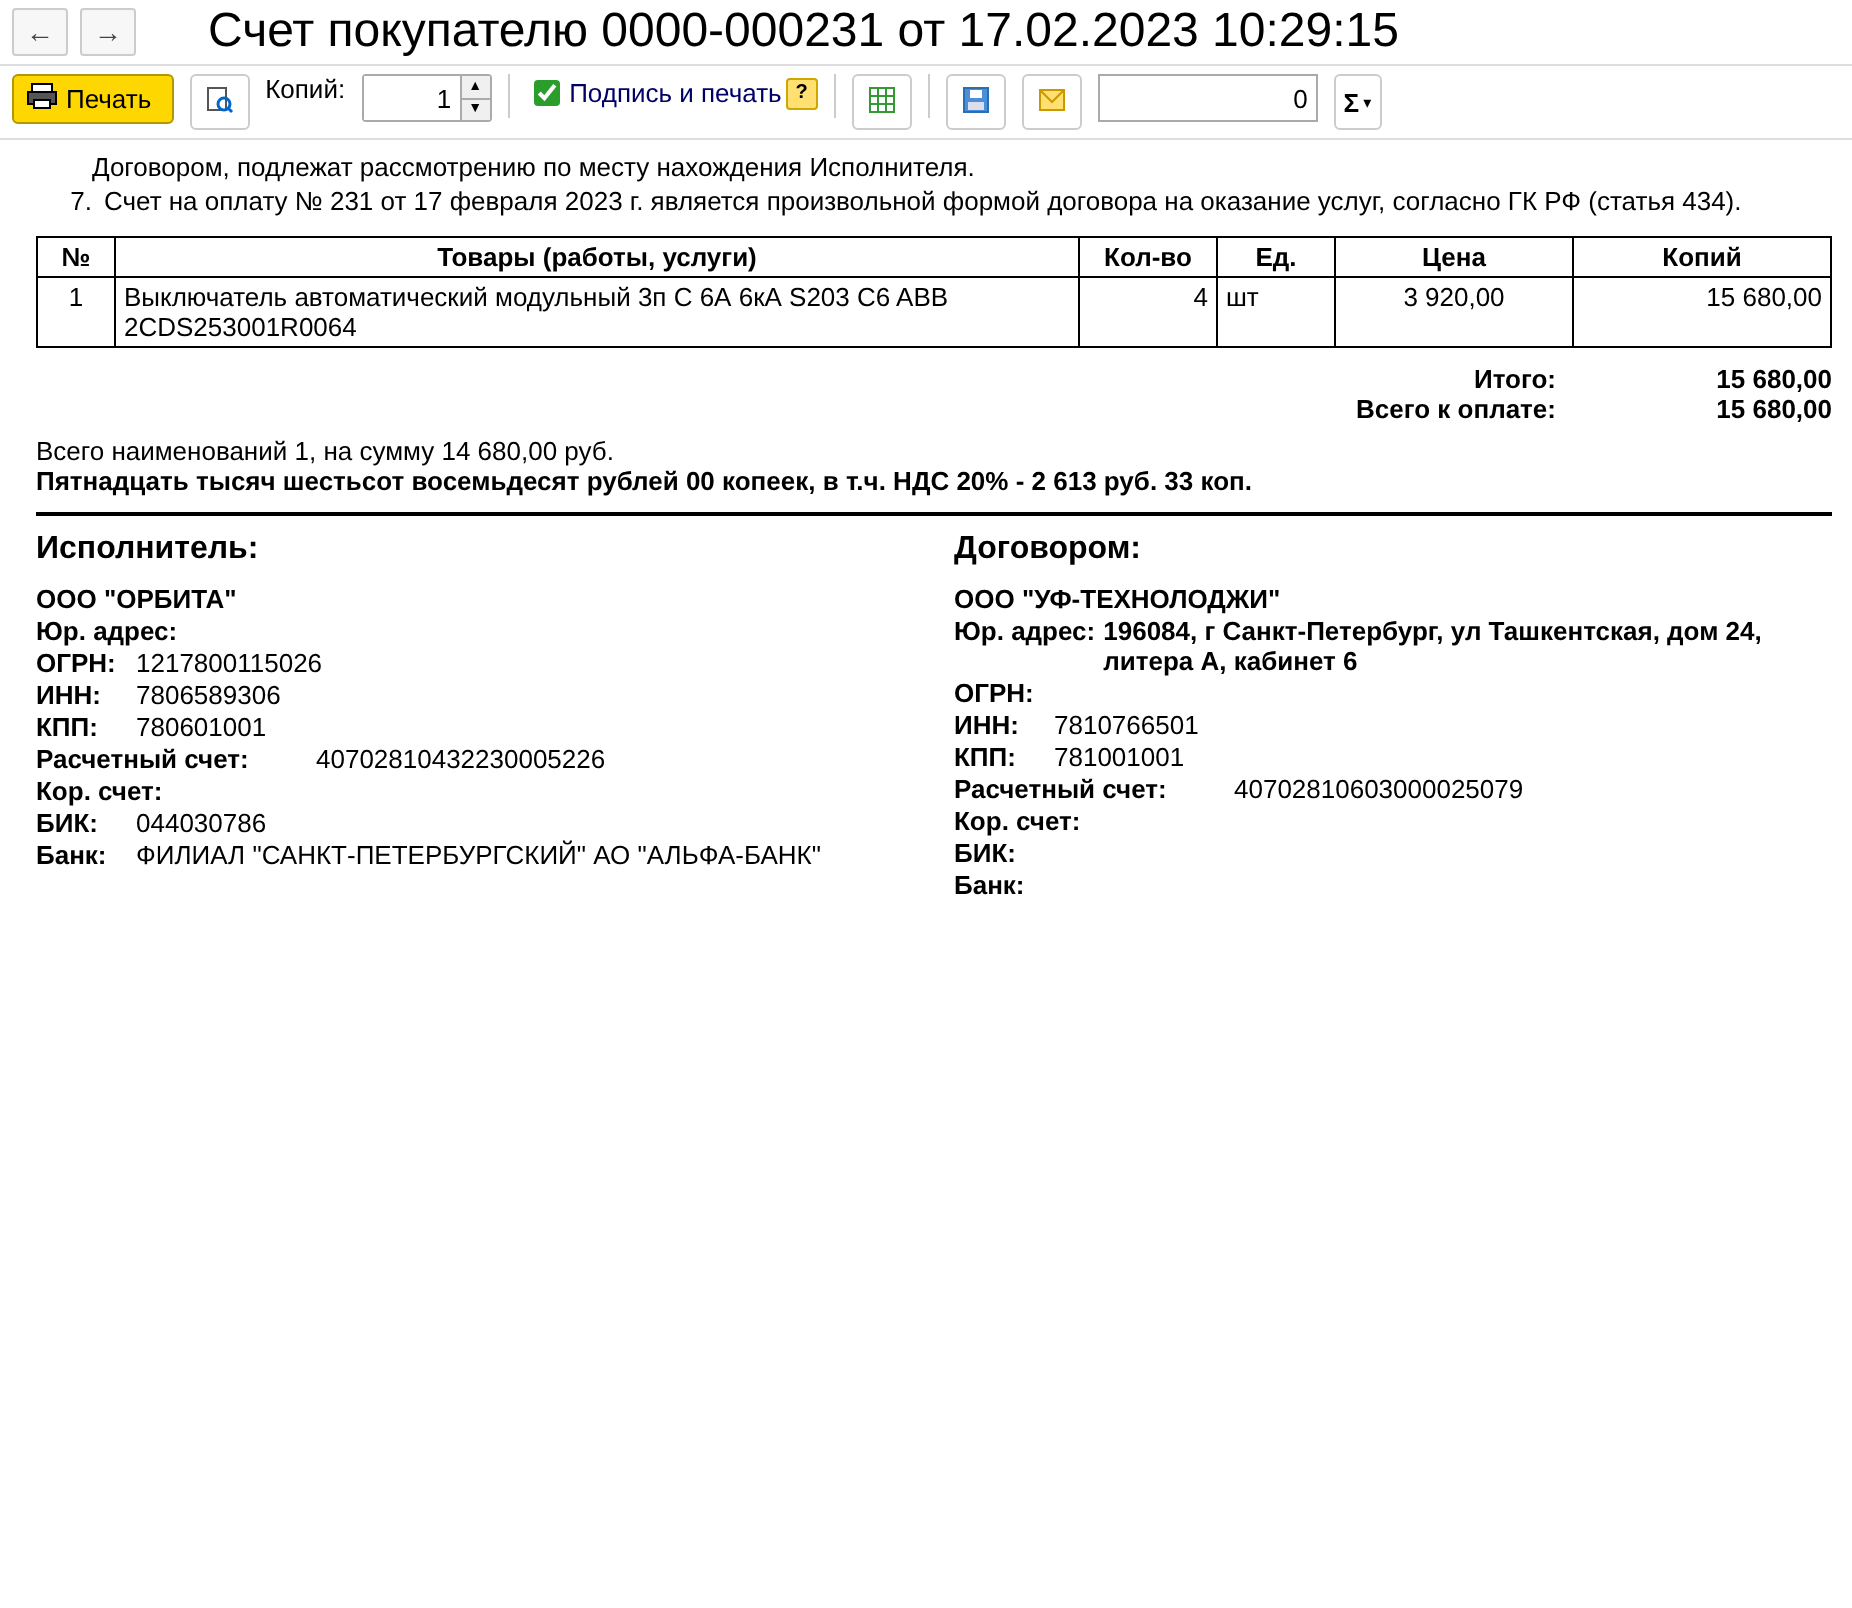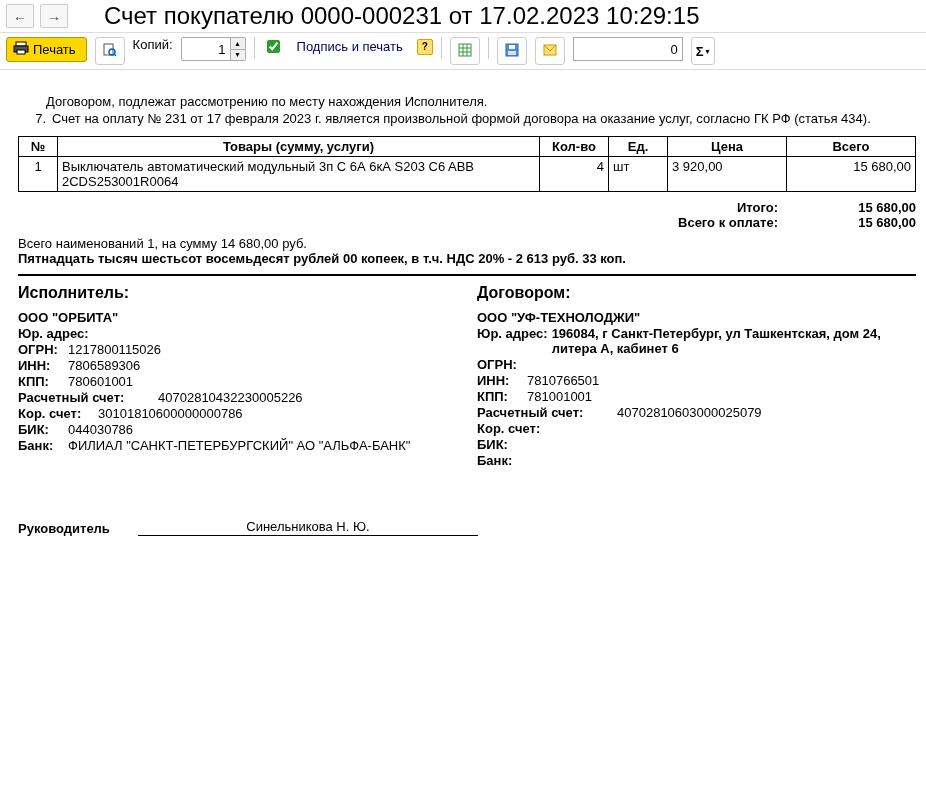--- a/index.html
+++ b/index.html
@@ -96,21 +96,21 @@
   }
   .spinner-btns div:first-child { border-bottom: 1px solid #aaa; }
   .sep {
     width: 1px;
     height: 22px;
     background: #ccc;
   }
   .check-wrap {
     display: flex;
     align-items: center;
-    gap: 14px;
+    gap: 2px;
   }
   .check-wrap input { accent-color: #2a9d2a; }
   .link-label { color: #006; cursor: pointer; }
   .help-badge {
     background: #ffe070;
     border: 1px solid #cca800;
     border-radius: 2px;
     width: 14px;
     height: 14px;
     font-size: 10px;
@@ -138,21 +138,20 @@
     gap: 2px;
     cursor: pointer;
   }
 
   .doc-area {
     padding: 6px 10px 10px 18px;
   }
   .pre-text {
     margin-left: 28px;
     margin-bottom: 2px;
-    margin-top: 18px;
   }
   .num-line { display: flex; }
   .num-line .num { width: 28px; text-align: right; padding-right: 6px;}
   .num-line .txt { flex: 1; }
 
   table.items {
     border-collapse: collapse;
     width: 100%;
     margin-top: 10px;
     font-size: 13px;
@@ -162,21 +161,21 @@
     padding: 2px 4px;
     vertical-align: top;
   }
   table.items th {
     font-weight: bold;
     text-align: center;
   }
   .col-num { width: 30px; text-align: center; }
   .col-qty { width: 60px; text-align: right; }
   .col-unit { width: 50px; }
-  .col-price { width: 110px; text-align: left; }
+  .col-price { width: 110px; text-align: center; }
   .col-sum { width: 120px; text-align: right; }
 
   .totals {
     margin-top: 8px;
     font-weight: bold;
   }
   .totals-row {
     display: flex;
     justify-content: flex-end;
   }
@@ -307,25 +306,25 @@
   <div class="pre-text">Договором, подлежат рассмотрению по месту нахождения Исполнителя.</div>
   <div class="num-line">
     <div class="num">7.</div>
     <div class="txt">Счет на оплату № 231 от 17 февраля 2023 г. является произвольной формой договора на оказание услуг, согласно ГК РФ (статья 434).</div>
   </div>
 
   <table class="items">
     <tbody>
         <tr>
       <th class="col-num">№</th>
-      <th>Товары (сумму, услуги)</th>
+      <th>Товары (работы, услуги)</th>
       <th class="col-qty">Кол-во</th>
       <th class="col-unit">Ед.</th>
       <th class="col-price">Цена</th>
-      <th class="col-sum">Всего</th>
+      <th class="col-sum">Копий</th>
     </tr>
     <tr>
       <td class="col-num" style="text-align:center">1</td>
       <td>Выключатель автоматический модульный 3п C 6А 6кА S203 C6 ABB 2CDS253001R0064</td>
       <td class="col-qty">4</td>
       <td class="col-unit">шт</td>
       <td class="col-price">3 920,00</td>
       <td class="col-sum">15 680,00</td>
     </tr>
   </tbody>
@@ -367,21 +366,20 @@
       <div class="pline kpp-row">
         <span class="plab">КПП:</span>
         <span class="pval">780601001</span>
       </div>
       <div class="pline">
         <span class="plab">Расчетный счет:</span>
         <span class="pval">40702810432230005226</span>
       </div>
       <div class="pline">
         <span class="plab" style="width:80px">Кор. счет:</span>
-        <span class="pval">30101810600000000786</span>
       </div>
       <div class="pline bik-row">
         <span class="plab">БИК:</span>
         <span class="pval">044030786</span>
       </div>
       <div class="pline bank-row">
         <span class="plab">Банк:</span>
         <span class="pval">ФИЛИАЛ "САНКТ-ПЕТЕРБУРГСКИЙ" АО "АЛЬФА-БАНК"</span>
       </div>
     </div>
@@ -417,17 +415,13 @@
         <span class="plab">БИК:</span>
         <span class="pval"></span>
       </div>
       <div class="pline bank-row">
         <span class="plab">Банк:</span>
         <span class="pval"></span>
       </div>
     </div>
   </div>
 
-  <div class="sign-block">
-    <div class="sign-label">Руководитель</div>
-    <div class="sign-line">Синельникова Н. Ю.</div>
-  </div>
 </div>
 
 </body></html>

